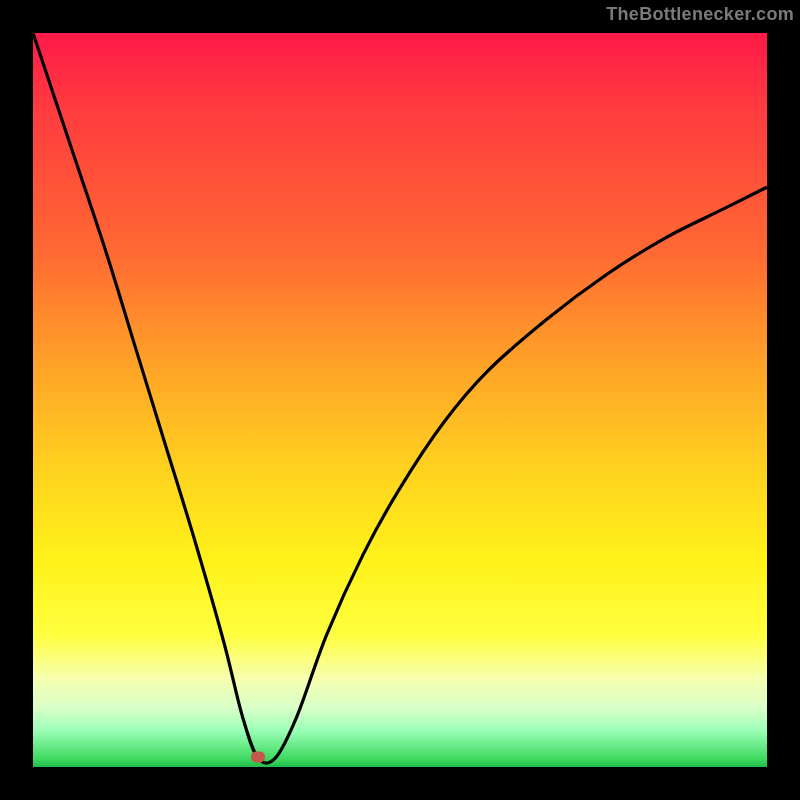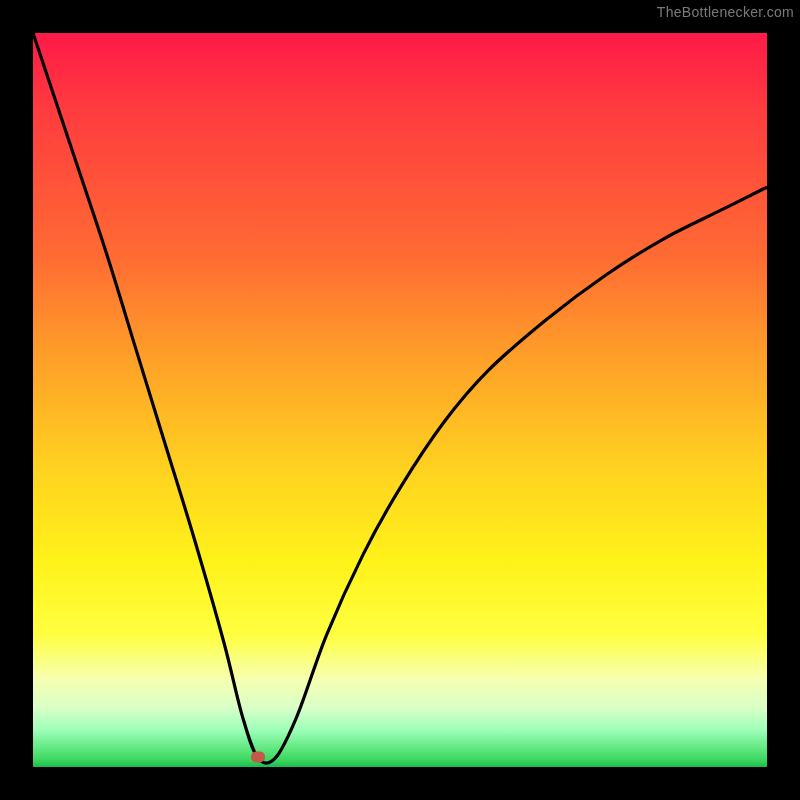--- a/index.html
+++ b/index.html
@@ -52,22 +52,22 @@
     position: absolute;
     left: 0; top: 0;
     width: 100%;
     height: 100%;
   }
   .watermark {
     position: absolute;
     top: 4px;
     right: 6px;
     color: #7a7a7a;
-    font-size: 14px;
-    font-weight: 400;
+    font-size: 18px;
+    font-weight: 700;
     letter-spacing: 0.3px;
   }
   .marker {
     position: absolute;
     width: 14px;
     height: 11px;
     background: #c4594b;
     border-radius: 5px;
     transform: translate(-50%, -50%);
   }

